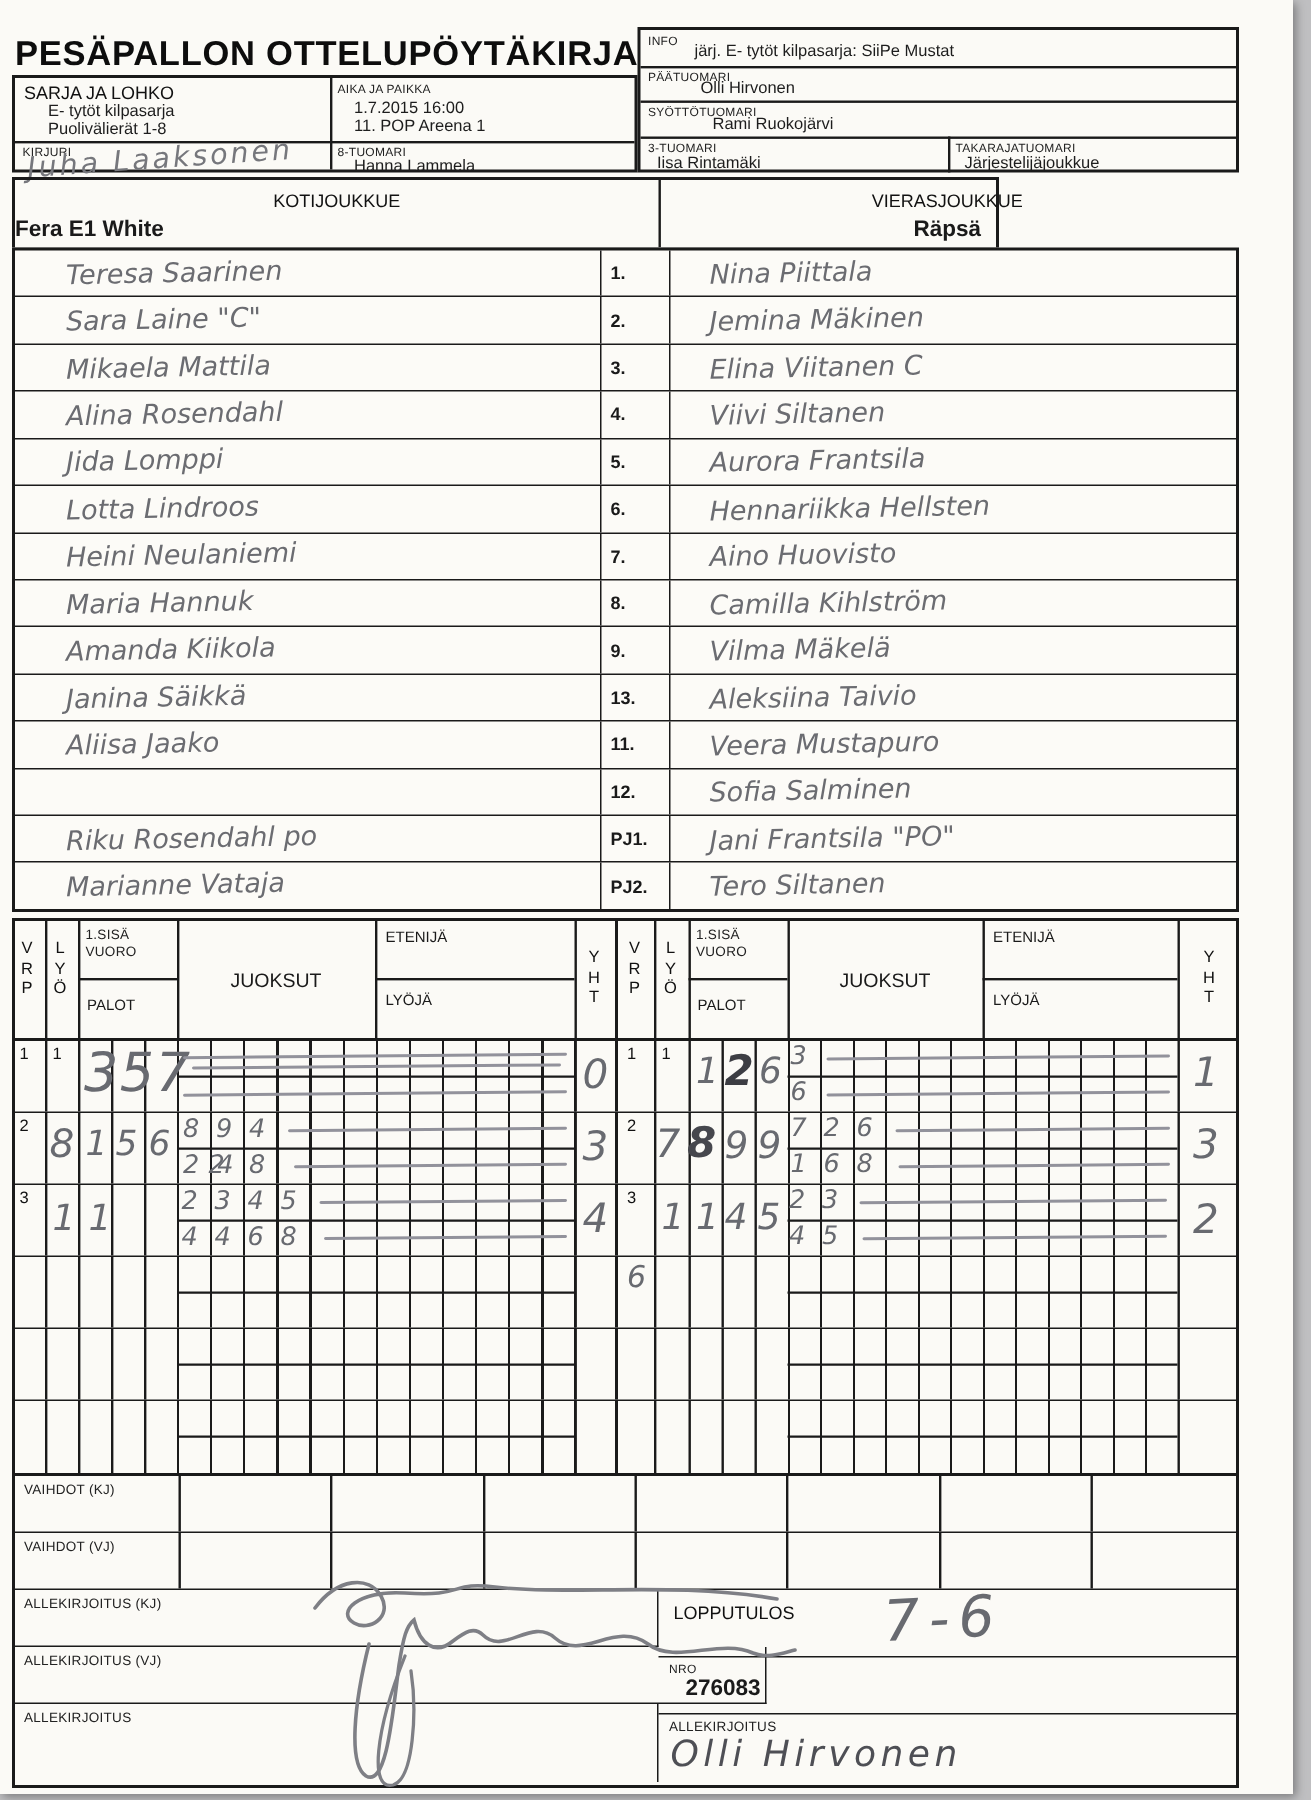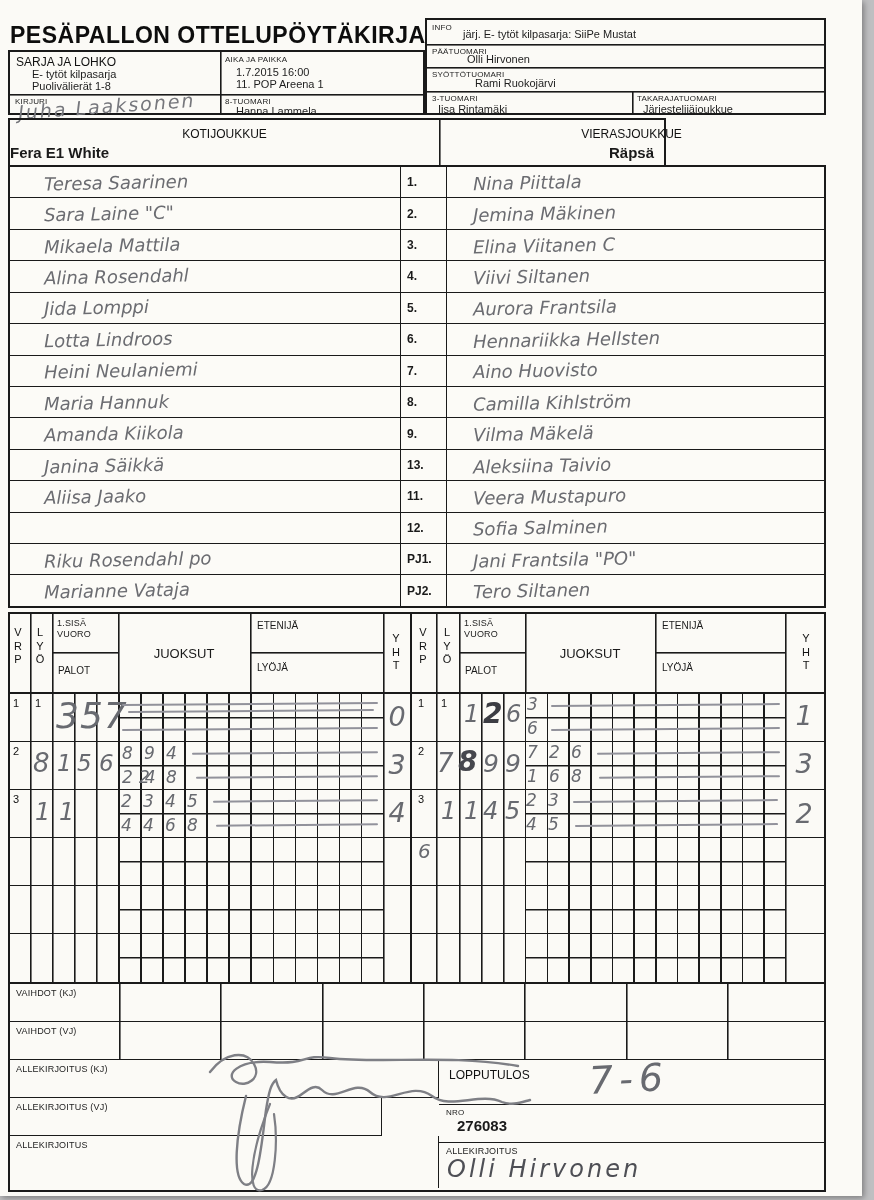--- a/index.html
+++ b/index.html
@@ -320,21 +320,21 @@
   <div class="abs b2" style="left:8px;top:984px;width:818px;height:208px;border-top:none">
     <div class="vrow" style="top:38px">
       <span class="abs lab9" style="left:6px;top:4px">VAIHDOT (VJ)</span>
     </div>
     <div class="vrow" style="top:0">
       <span class="abs lab9" style="left:6px;top:4px">VAIHDOT (KJ)</span>
     </div>
     <div class="abs" style="left:0;top:76px;width:429px;height:38px;border-bottom:1.8px solid #1a1a1a;border-right:1.8px solid #1a1a1a;box-sizing:border-box">
       <span class="abs lab9" style="left:6px;top:4px">ALLEKIRJOITUS (KJ)</span>
     </div>
-    <div class="abs" style="left:0;top:114px;width:372px;height:38px;border-bottom:1.8px solid #1a1a1a;border-right:1.8px solid #1a1a1a;box-sizing:border-box">
+    <div class="abs" style="left:0;top:114px;width:501px;height:38px;border-bottom:1.8px solid #1a1a1a;border-right:1.8px solid #1a1a1a;box-sizing:border-box">
       <span class="abs lab9" style="left:6px;top:4px">ALLEKIRJOITUS (VJ)</span>
     </div>
     <div class="abs" style="left:0;top:152px;width:429px;height:52px;border-right:1.8px solid #1a1a1a;box-sizing:border-box">
       <span class="abs lab9" style="left:6px;top:4px">ALLEKIRJOITUS</span>
     </div>
     <div class="abs" style="left:429px;top:76px;width:385px;height:45px;border-bottom:1.8px solid #1a1a1a;box-sizing:border-box">
       <span class="abs lab12" style="left:10px;top:8px">LOPPUTULOS</span>
       <span class="hd" style="left:150px;top:0;font-size:38px;letter-spacing:6px;transform:rotate(-3deg)">7-6</span>
     </div>
     <div class="abs" style="left:429px;top:121px;width:385px;height:38px;border-bottom:1.8px solid #1a1a1a;box-sizing:border-box">

